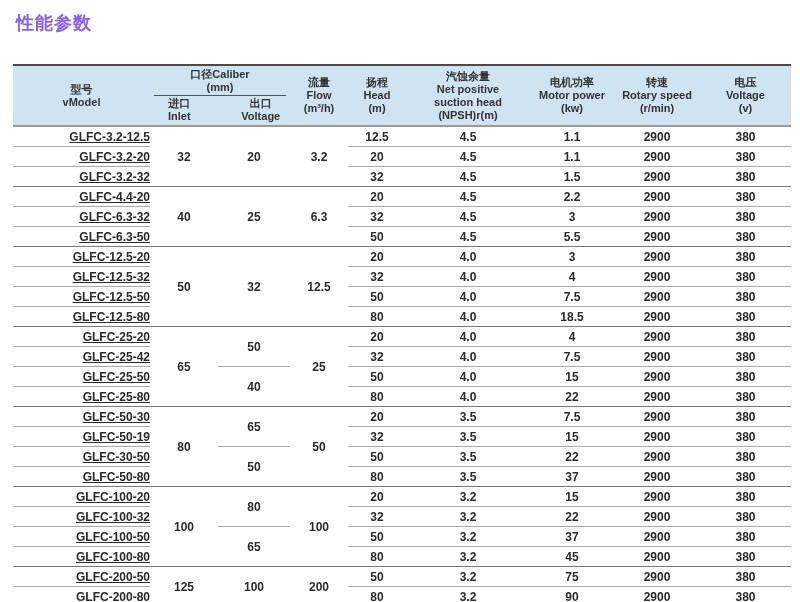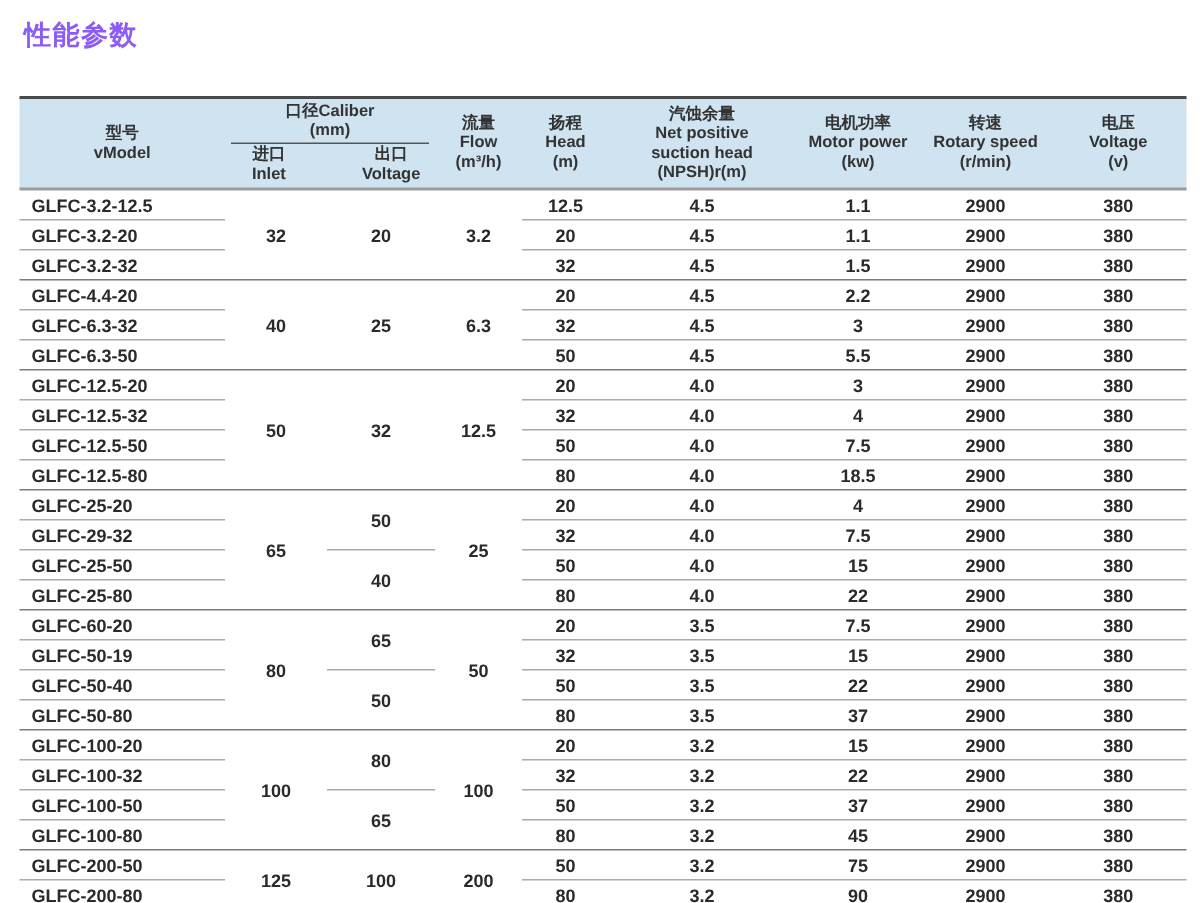--- a/index.html
+++ b/index.html
@@ -21,21 +21,21 @@
     border-bottom:2px solid #9b9b9b;padding:2px 0;
   }
   .cal-top{border-bottom:1px solid #555555;margin:0 4px;padding-bottom:1px;}
   .cal-sub{display:flex;margin-top:1px;gap:23px;}
   .cal-sub .cal-col{flex:1;}
   tbody td{
     font-size:12px;font-weight:600;color:#2a2a2a;text-align:center;
     height:19px;line-height:18px;padding:0;
     border-bottom:1px solid #aaaaaa;vertical-align:middle;
   }
-  tbody td.cell-model{text-align:left;padding-left:8px;}
+  tbody td.cell-model{text-align:right;padding-left:8px;text-decoration:underline;}
   tbody td.dark{border-bottom-color:#7a7a7a;}
 </style>
 </head>
 <body>
 
 <div class="page">
   <div class="title-zh">性能参数</div>
 
   <table class="perf">
     <colgroup>
@@ -199,21 +199,21 @@
           <td class="cell-inlet dark" rowspan="4">65</td>
           <td class="cell-outlet" rowspan="2">50</td>
           <td class="cell-flow dark" rowspan="4">25</td>
           <td class="cell-head">20</td>
           <td class="cell-npsh">4.0</td>
           <td class="cell-power">4</td>
           <td class="cell-speed">2900</td>
           <td class="cell-voltage">380</td>
         </tr>
         <tr>
-          <td class="cell-model">GLFC-29-32</td>
+          <td class="cell-model">GLFC-25-42</td>
           <td class="cell-head">32</td>
           <td class="cell-npsh">4.0</td>
           <td class="cell-power">7.5</td>
           <td class="cell-speed">2900</td>
           <td class="cell-voltage">380</td>
         </tr>
         <tr>
           <td class="cell-model">GLFC-25-50</td>
           <td class="cell-outlet dark" rowspan="2">40</td>
           <td class="cell-head">50</td>
@@ -224,40 +224,40 @@
         </tr>
         <tr>
           <td class="cell-model dark">GLFC-25-80</td>
           <td class="cell-head dark">80</td>
           <td class="cell-npsh dark">4.0</td>
           <td class="cell-power dark">22</td>
           <td class="cell-speed dark">2900</td>
           <td class="cell-voltage dark">380</td>
         </tr>
         <tr>
-          <td class="cell-model">GLFC-60-20</td>
+          <td class="cell-model">GLFC-50-30</td>
           <td class="cell-inlet dark" rowspan="4">80</td>
           <td class="cell-outlet" rowspan="2">65</td>
           <td class="cell-flow dark" rowspan="4">50</td>
           <td class="cell-head">20</td>
           <td class="cell-npsh">3.5</td>
           <td class="cell-power">7.5</td>
           <td class="cell-speed">2900</td>
           <td class="cell-voltage">380</td>
         </tr>
         <tr>
           <td class="cell-model">GLFC-50-19</td>
           <td class="cell-head">32</td>
           <td class="cell-npsh">3.5</td>
           <td class="cell-power">15</td>
           <td class="cell-speed">2900</td>
           <td class="cell-voltage">380</td>
         </tr>
         <tr>
-          <td class="cell-model">GLFC-50-40</td>
+          <td class="cell-model">GLFC-30-50</td>
           <td class="cell-outlet dark" rowspan="2">50</td>
           <td class="cell-head">50</td>
           <td class="cell-npsh">3.5</td>
           <td class="cell-power">22</td>
           <td class="cell-speed">2900</td>
           <td class="cell-voltage">380</td>
         </tr>
         <tr>
           <td class="cell-model dark">GLFC-50-80</td>
           <td class="cell-head dark">80</td>

